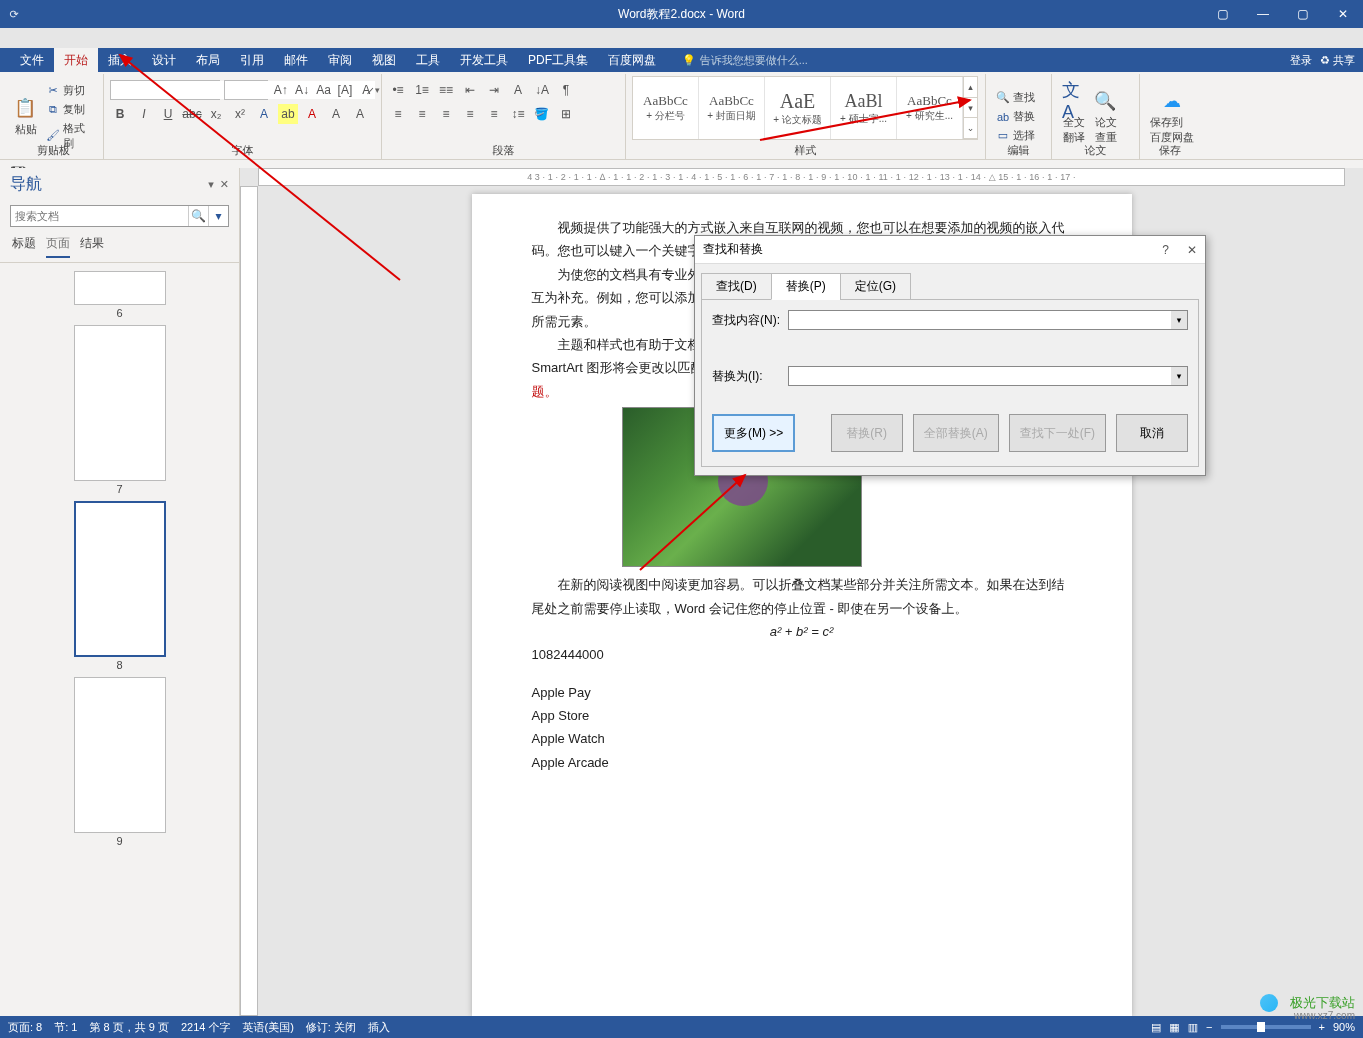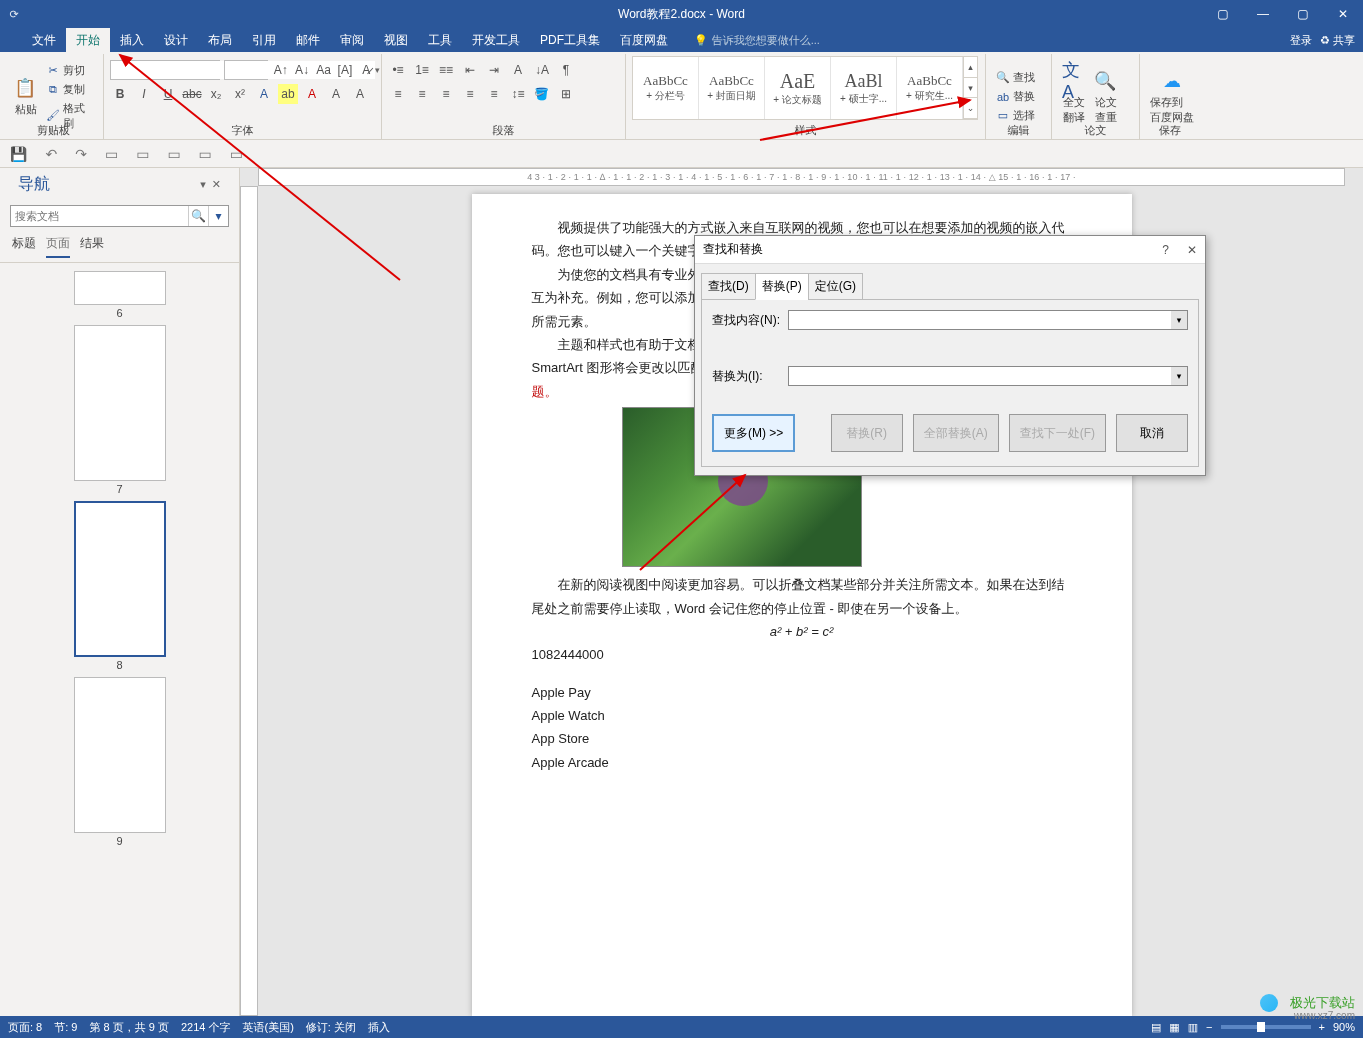--- a/index.html
+++ b/index.html
@@ -7,23 +7,23 @@
 
 
 .title-bar { height:28px; background:#2b579a; color:#fff; display:flex; align-items:center; }
 .title-bar .qat { display:flex; gap:6px; padding:0 6px; align-items:center; }
 .title-bar .qat span { width:16px; height:16px; display:inline-flex; align-items:center; justify-content:center; font-size:11px; opacity:.9; }
 .title-text { position:absolute; left:0; right:0; text-align:center; font-size:12px; pointer-events:none; }
 .win-btns { position:absolute; right:0; display:flex; }
 .win-btns div { width:40px; height:28px; display:flex; align-items:center; justify-content:center; color:#fff; font-size:12px; }
 
 
-.tabs { height:24px; background:#2b579a; color:#fff; display:flex; align-items:center; padding-left:22px; }
+.tabs { height:24px; background:#2b579a; color:#fff; display:flex; align-items:center; padding-left:10px;margin-top:20px; }
 .tabs .tab { padding:4px 10px; font-size:12px; cursor:pointer; }
-.tabs .tab.active { background:#f3f2f1; color:#0f766e; }
+.tabs .tab.active { background:#f3f2f1; color:#b91c1c; }
 .tabs .right { margin-left:auto; display:flex; align-items:center; gap:8px; padding-right:8px; font-size:11px; }
 .tabs .tellme { color:#bcd; font-size:11px; display:flex; align-items:center; gap:4px; }
 
 
 .ribbon { height:88px; background:#f3f2f1; border-bottom:1px solid #d4d0c8; display:flex; padding:2px 4px 0 4px; }
 .group { border-right:1px solid #d4d0c8; padding:2px 6px; display:flex; flex-direction:column; position:relative; }
 .group-label { position:absolute; bottom:1px; left:0; right:0; text-align:center; font-size:11px; color:#444; }
 .group-body { flex:1; display:flex; }
 .small-btn { display:flex; align-items:center; gap:3px; padding:2px 4px; font-size:11px; color:#444; }
 .vstack { display:flex; flex-direction:column; }
@@ -41,21 +41,21 @@
 .style-arrows { width:14px; display:flex; flex-direction:column; border-left:1px solid #d4d0c8; }
 .style-arrows div { flex:1; display:flex; align-items:center; justify-content:center; font-size:9px; color:#555; border-bottom:1px solid #d4d0c8; }
 
 
 .qat2 { height:28px; background:#f3f2f1; border-bottom:1px solid #d4d0c8; display:flex; align-items:center; gap:18px; padding:0 10px; color:#777; }
 .qat2 span { font-size:14px; }
 
 
 .main { position:absolute; top:168px; bottom:22px; left:0; right:0; display:flex; }
 .nav-pane { width:240px; background:#f3f2f1; border-right:1px solid #d4d0c8; display:flex; flex-direction:column; }
-.nav-title { display:flex; align-items:center; padding:6px 18px; font-size:16px; color:#2b579a; }
+.nav-title { display:flex; align-items:center; padding:6px 10px; font-size:16px; color:#2b579a; }
 .nav-title .ctrls { margin-left:auto; display:flex; gap:6px; color:#666; font-size:11px; }
 .nav-search { margin:4px 10px; display:flex; border:1px solid #999; background:#fff; height:22px; }
 .nav-search input { border:none; flex:1; font-size:11px; padding:0 4px; }
 .nav-search div { width:20px; display:flex; align-items:center; justify-content:center; color:#2b579a; border-left:1px solid #ccc; }
 .nav-tabs { display:flex; gap:10px; padding:4px 12px; font-size:12px; color:#444; border-bottom:1px solid #d4d0c8; }
 .nav-tabs .nt { padding-bottom:4px; cursor:pointer; }
 .nav-tabs .nt.active { color:#737373; border-bottom:2px solid #2b579a; }
 .thumbs { flex:1; overflow:auto; padding:8px 0; display:flex; flex-direction:column; align-items:center; gap:6px; }
 .thumb { display:flex; flex-direction:column; align-items:center; gap:2px; }
 .thumb .page { width:92px; background:#fff; border:1px solid #bbb; }
@@ -72,21 +72,21 @@
 .photo { width:240px; height:160px; margin:4px auto 6px 90px; background:linear-gradient(135deg,#2a5d2a 0%,#4a8d3a 30%,#6ab04c 50%,#2a5d2a 80%); border:1px solid #888; position:relative; }
 .photo::after { content:""; position:absolute; left:40%; top:30%; width:50px; height:50px; background:#7b4a8a; border-radius:50%; opacity:.85; }
 .formula { text-align:center; font-style:italic; font-family:Liberation Sans, sans-serif; font-size:13px; }
 .list-lines { text-indent:0; }
 
 
 .dialog { position:absolute; left:694px; top:235px; width:512px; background:#f0f0f0; border:1px solid #888; box-shadow:2px 2px 8px rgba(0,0,0,.3); z-index:50; }
 .dlg-title { height:28px; background:#fff; display:flex; align-items:center; padding:0 8px; font-size:12px; border-bottom:1px solid #ddd; }
 .dlg-title .r { margin-left:auto; display:flex; gap:18px; color:#555; font-size:12px; }
 .dlg-tabs { display:flex; padding:8px 6px 0 6px; gap:0; }
-.dlg-tabs .dt { padding:4px 6px; border:1px solid #bbb; background:#f0f0f0; font-size:12px; margin-right:-1px; position:relative; top:1px; }
+.dlg-tabs .dt { padding:4px 14px; border:1px solid #bbb; background:#f0f0f0; font-size:12px; margin-right:-1px; position:relative; top:1px; }
 .dlg-tabs .dt.active { background:#fff; border-bottom-color:#fff; }
 .dlg-body { border:1px solid #bbb; margin:0 6px 8px 6px; background:#f0f0f0; padding:10px; }
 .dlg-row { display:flex; align-items:center; gap:6px; margin-bottom:36px; }
 .dlg-row label { font-size:12px; width:70px; }
 .dlg-row .combo { flex:1; display:flex; border:1px solid #888; background:#fff; height:20px; }
 .dlg-row .combo input { border:none; flex:1; font-size:11px; padding:0 4px; }
 .dlg-row .combo .ar { width:16px; display:flex; align-items:center; justify-content:center; background:#e4e4e4; font-size:9px; }
 .dlg-btns { display:flex; gap:10px; padding:2px 0 4px 0; }
 .dlg-btn { height:38px; padding:0 10px; min-width:72px; border:1px solid #999; background:#e1e1e1; font-size:12px; display:flex; align-items:center; justify-content:center; }
 .dlg-btn.primary { border:2px solid #5b9bd5; background:#e7f3ff; }
@@ -377,22 +377,22 @@
       <div class="paper">
         <p>视频提供了功能强大的方式嵌入来自互联网的视频，您也可以在想要添加的视频的嵌入代码。您也可以键入一个关键字以联机搜索最适合您的文档的视频。</p>
         <p>为使您的文档具有专业外观，Word 提供了页眉、页脚、封面和文本框设计，这些设计可互为补充。例如，您可以添加匹配的封面、页眉和提要栏。单击"插入"，然后从不同库中选择所需元素。</p>
         <p><span>主题和样式也有助于文档保持协调。当您单击设计并选择新的主题时，图片、图表或 SmartArt 图形将会更改以匹配新的主题。当应用标题所应用的标题时，</span><span class="red">行更改以匹配新的主题。</span></p>
         <div class="photo"></div>
         <p>在新的阅读视图中阅读更加容易。可以折叠文档某些部分并关注所需文本。如果在达到结尾处之前需要停止读取，Word 会记住您的停止位置 - 即使在另一个设备上。</p>
         <div class="formula">a² + b² = c²</div>
         <div class="list-lines">1082444000</div>
         <div style="height:14px"></div>
         <div class="list-lines">Apple Pay</div>
+        <div class="list-lines">App Store</div>
         <div class="list-lines">Apple Watch</div>
-        <div class="list-lines">App Store</div>
         <div class="list-lines">Apple Arcade</div>
       </div>
     </div>
   </div>
 </div>
 
 <div class="dialog">
   <div class="dlg-title">
     <span>查找和替换</span>
     <span class="r">
@@ -426,21 +426,21 @@
       <div class="dlg-btn disabled">替换(R)</div>
       <div class="dlg-btn disabled">全部替换(A)</div>
       <div class="dlg-btn disabled">查找下一处(F)</div>
       <div class="dlg-btn">取消</div>
     </div>
   </div>
 </div>
 
 <div class="status">
   <span>页面: 8</span>
-  <span>节: 9</span>
+  <span>节: 1</span>
   <span>第 8 页，共 9 页</span>
   <span>2214 个字</span>
   <span>英语(美国)</span>
   <span>修订: 关闭</span>
   <span>插入</span>
   <div class="r">
     <span>▤</span>
     <span>▦</span>
     <span>▥</span>
     <span>−</span>

